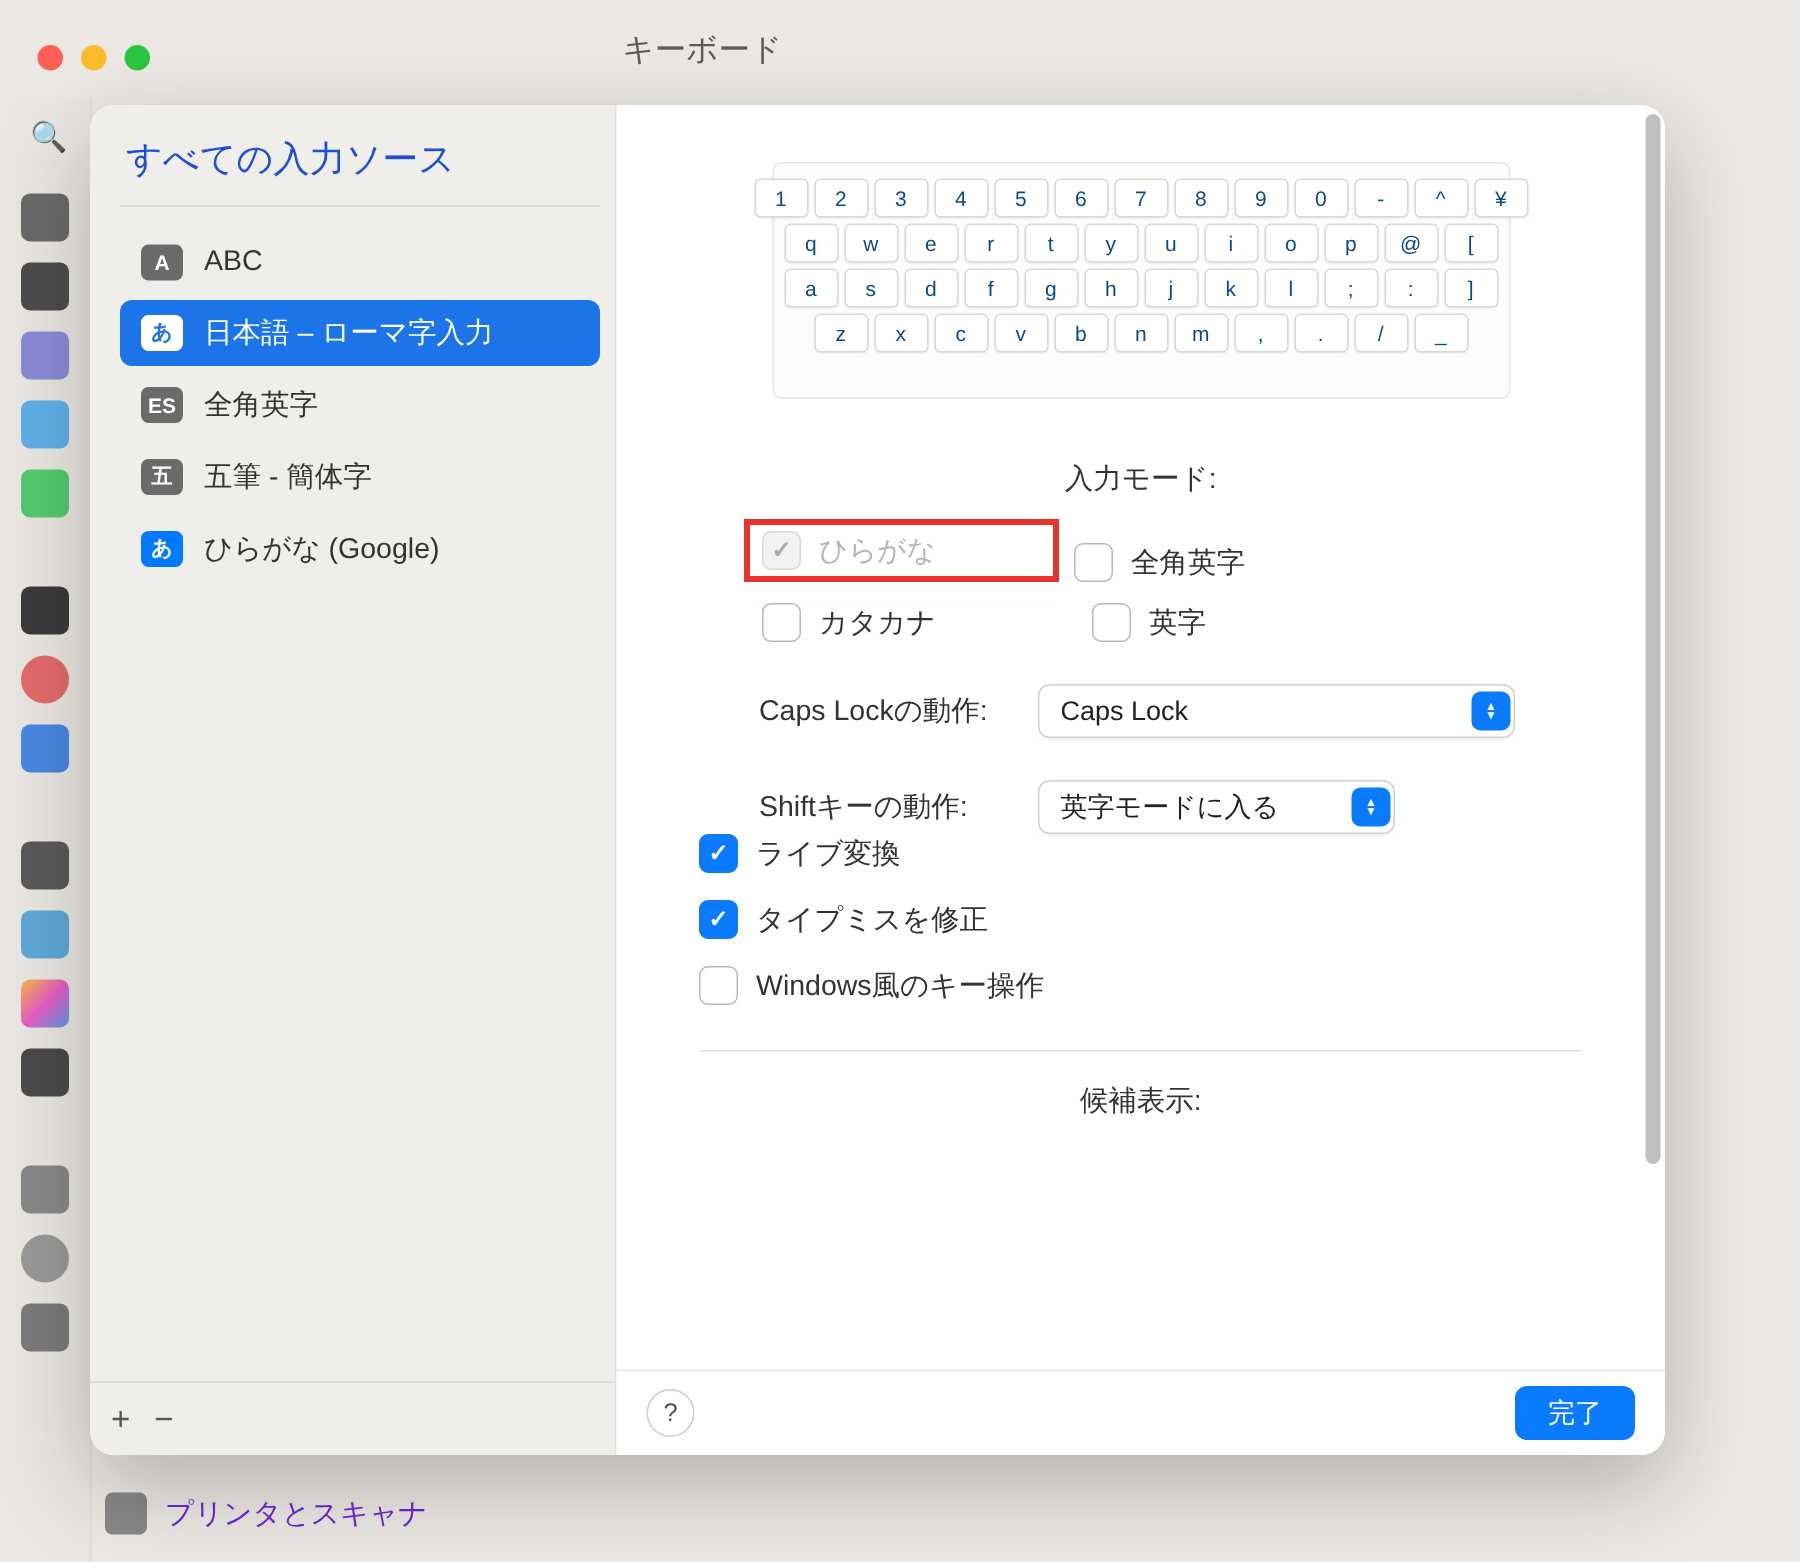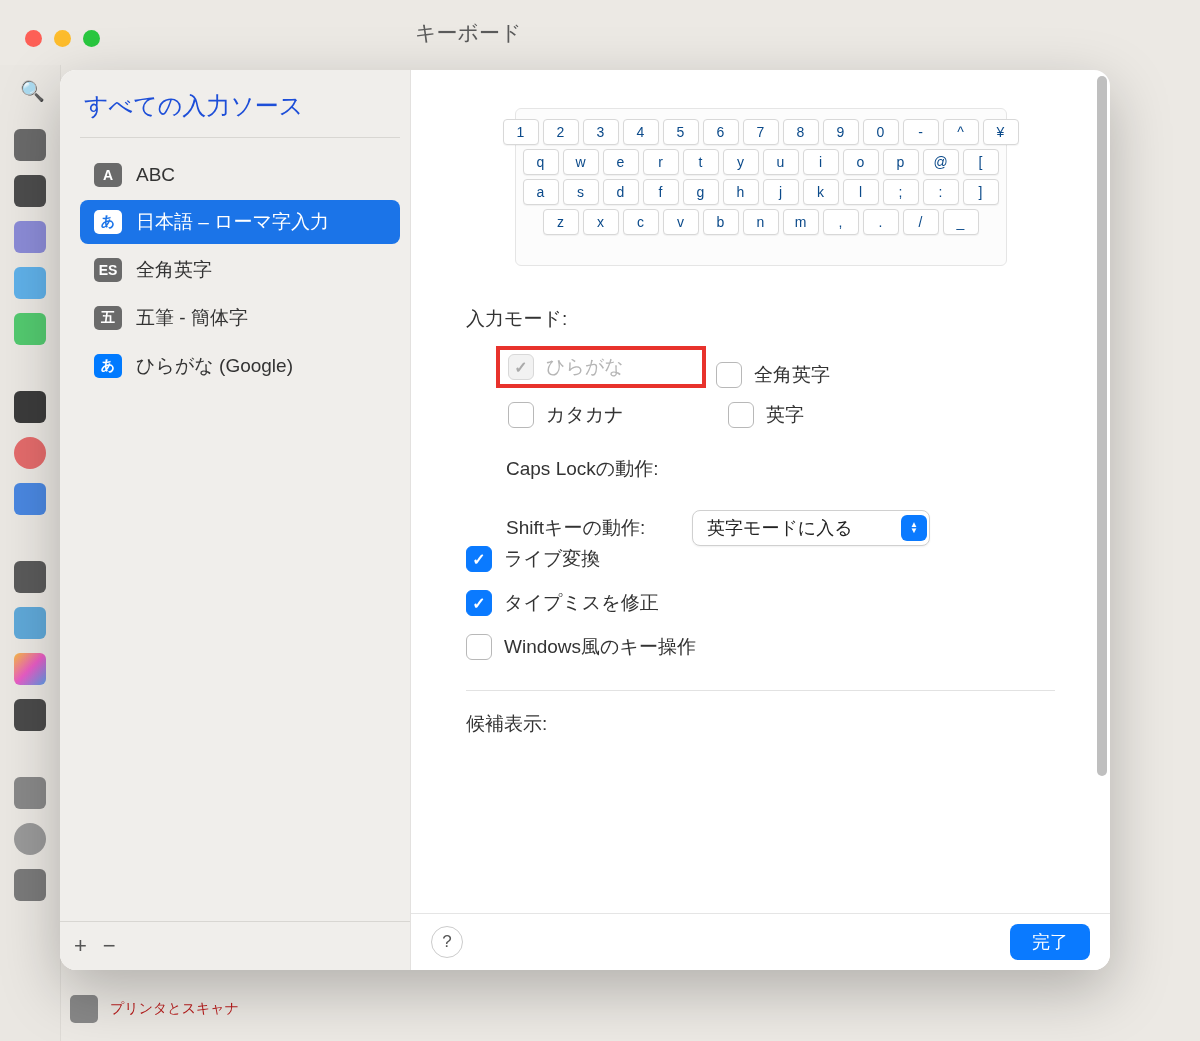--- a/index.html
+++ b/index.html
@@ -33,21 +33,21 @@
     display: flex; flex-direction: column; align-items: center; gap: 14px;
   }
   .bg-sidebar .search { position:absolute; top:14px; left:20px; color:#888; font-size:20px;}
   .bg-icon {
     width: 32px; height: 32px; border-radius: 6px;
     background: #a8a8a8; display:flex; align-items:center; justify-content:center;
     color: white; font-size: 14px;
   }
   .bg-bottom {
     position:absolute; left:70px; bottom:18px;
-    color:#b91c1c; font-size:14px; display:flex; align-items:center; gap:12px;
+    color:#6d28d9; font-size:19px; display:flex; align-items:center; gap:12px;
   }
   .bg-printer-icon {
     width:28px;height:28px;background:#888;border-radius:5px;
   }
   
   .sheet {
     position: absolute;
     left: 60px; top: 70px;
     width: 1050px; height: 900px;
     background: #fff;
@@ -106,21 +106,21 @@
   }
   .kb-row { display:flex; justify-content:center; gap:4px; margin-bottom:4px;}
   .key {
     min-width:28px; height:24px; background:#fff; border:1px solid #d8d8d8;
     border-radius:4px; font-size:14px; color:#0b4a8a;
     display:flex;align-items:center;justify-content:center;
     box-shadow: 0 1px 1px rgba(0,0,0,0.05);
     padding: 0 3px;
   }
   .settings-block { padding: 40px 55px 0 55px; font-size:19px; color:#333;}
-  .section-label { margin-bottom: 14px;}
+  .section-label { margin-bottom: 14px; text-align: center;}
   .mode-grid {
     display:grid; grid-template-columns: 210px 210px; gap:14px 10px; margin-left: 30px;
   }
   .checkbox-row { display:flex; align-items:flex-end; gap:12px;}
   .cb {
     width:24px;height:24px;border-radius:6px;border:1.5px solid #b8b8b8;background:#fff;
     display:flex;align-items:center;justify-content:center;flex-shrink:0;
   }
   .cb.checked { background:#0a7aff;border-color:#0a7aff;}
   .cb.checked::after { content:"✓"; color:white; font-size:16px;font-weight:bold;}
@@ -317,20 +317,24 @@
             <span>カタカナ</span>
           </div>
           <div class="checkbox-row" style="margin-left:12px">
             <div class="cb"></div>
             <span>英字</span>
           </div>
         </div>
 
         <div class="form-row">
           <span class="form-label">Caps Lockの動作:</span>
+          <div class="select" style="width:300px">
+            <span>Caps Lock</span>
+            <span class="chev"></span>
+          </div>
         </div>
         <div class="form-row">
           <span class="form-label">Shiftキーの動作:</span>
           <div class="select" style="width:220px">
             <span>英字モードに入る</span>
             <span class="chev"></span>
           </div>
         </div>
 
         <div class="check-list">

